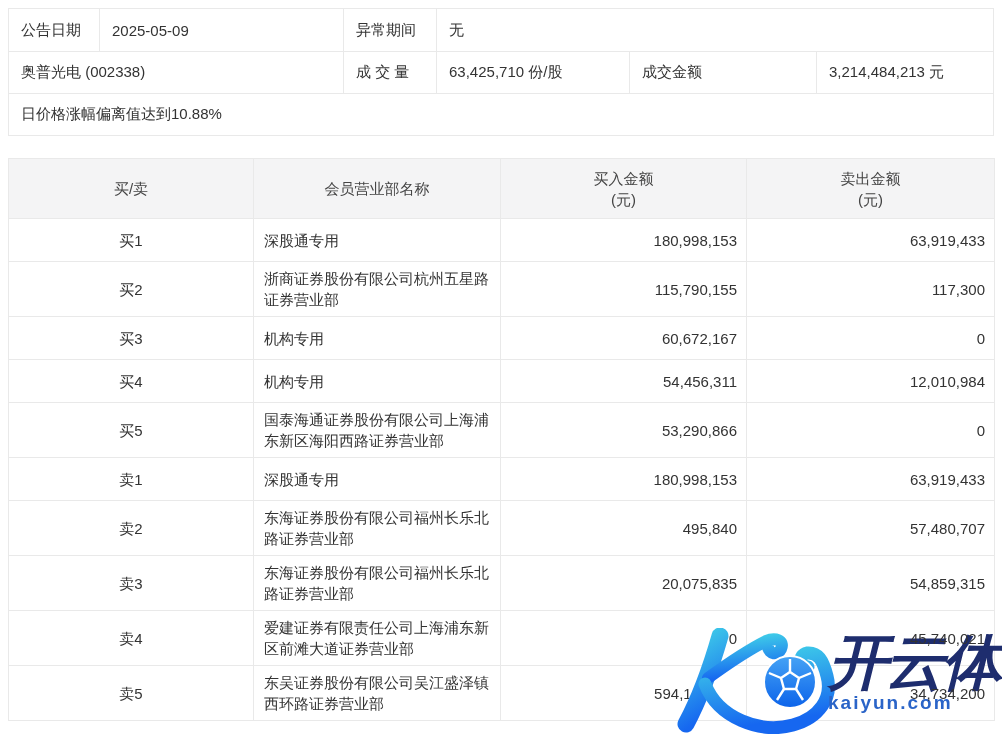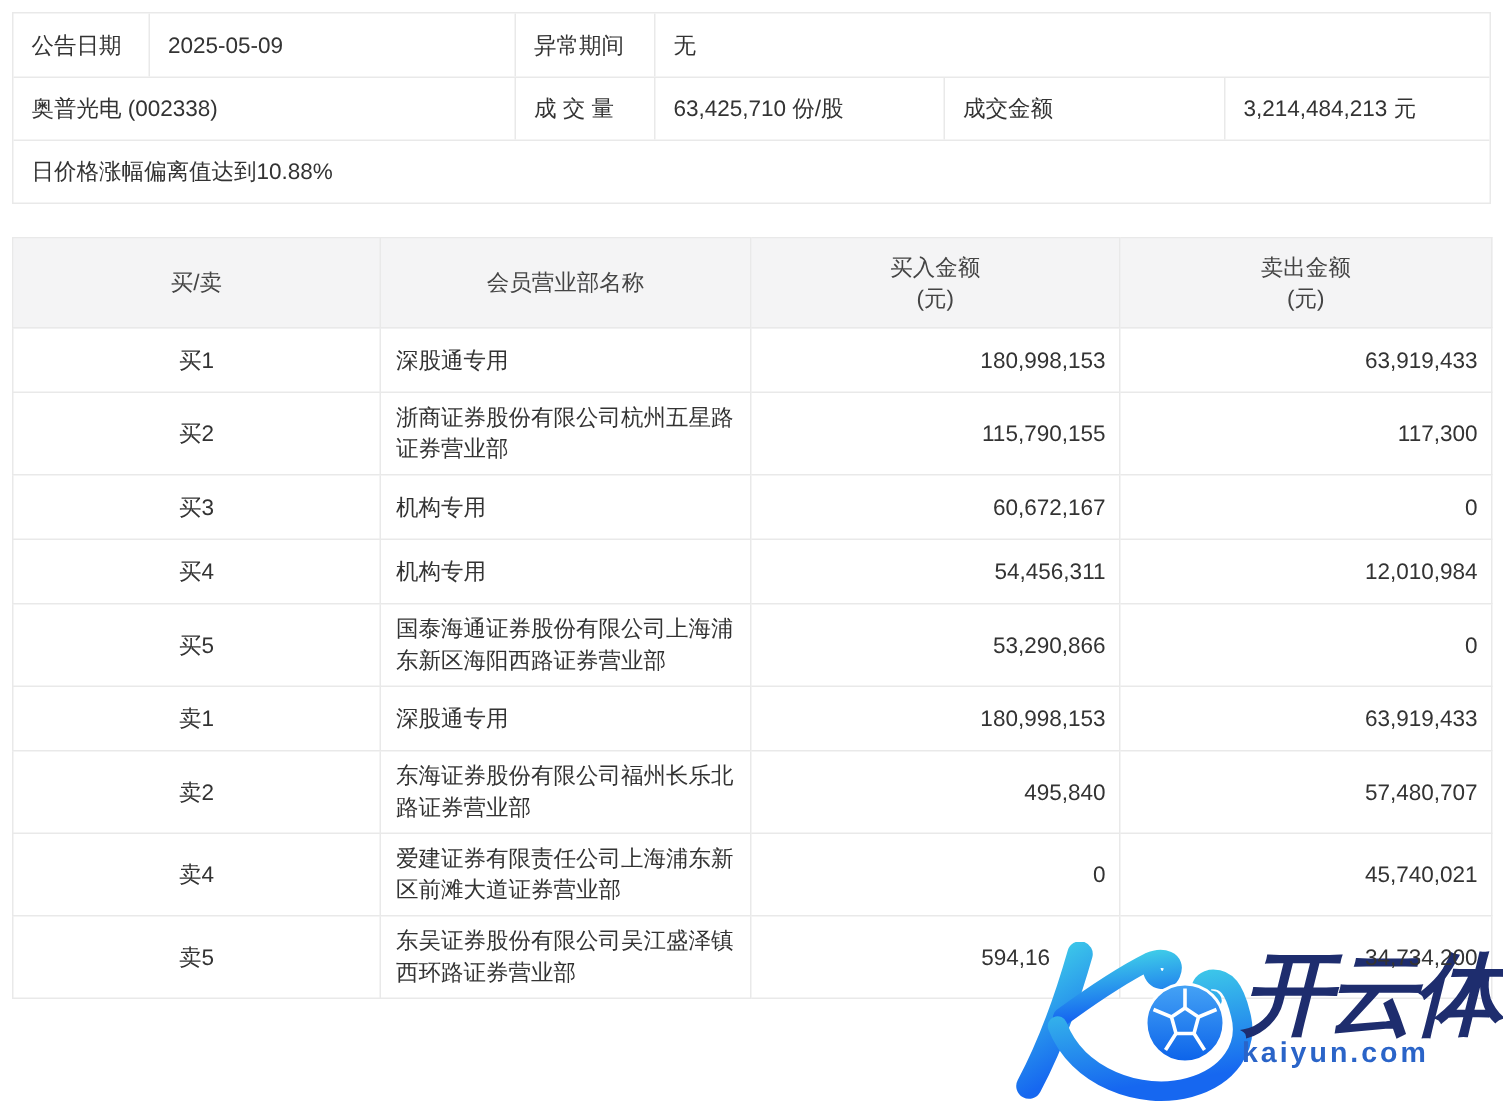--- a/index.html
+++ b/index.html
@@ -145,20 +145,26 @@
     <td class="c-buy"><span class="val">180,998,153</span></td>
     <td class="c-sell"><span class="val">63,919,433</span></td>
   </tr>
       <tr>
     <td class="c-side">卖2</td>
     <td class="c-branch">东海证券股份有限公司福州长乐北路证券营业部</td>
     <td class="c-buy"><span class="val">495,840</span></td>
     <td class="c-sell"><span class="val">57,480,707</span></td>
   </tr>
       <tr>
+    <td class="c-side">卖3</td>
+    <td class="c-branch">东海证券股份有限公司福州长乐北路证券营业部</td>
+    <td class="c-buy"><span class="val">20,075,835</span></td>
+    <td class="c-sell"><span class="val">54,859,315</span></td>
+  </tr>
+      <tr>
     <td class="c-side">卖4</td>
     <td class="c-branch">爱建证券有限责任公司上海浦东新区前滩大道证券营业部</td>
     <td class="c-buy"><span class="val">0</span></td>
     <td class="c-sell"><span class="val">45,740,021</span></td>
   </tr>
       <tr>
     <td class="c-side">卖5</td>
     <td class="c-branch">东吴证券股份有限公司吴江盛泽镇西环路证券营业部</td>
     <td class="c-buy obscured"><span class="val">594,16</span></td>
     <td class="c-sell"><span class="val">34,734,200</span></td>

